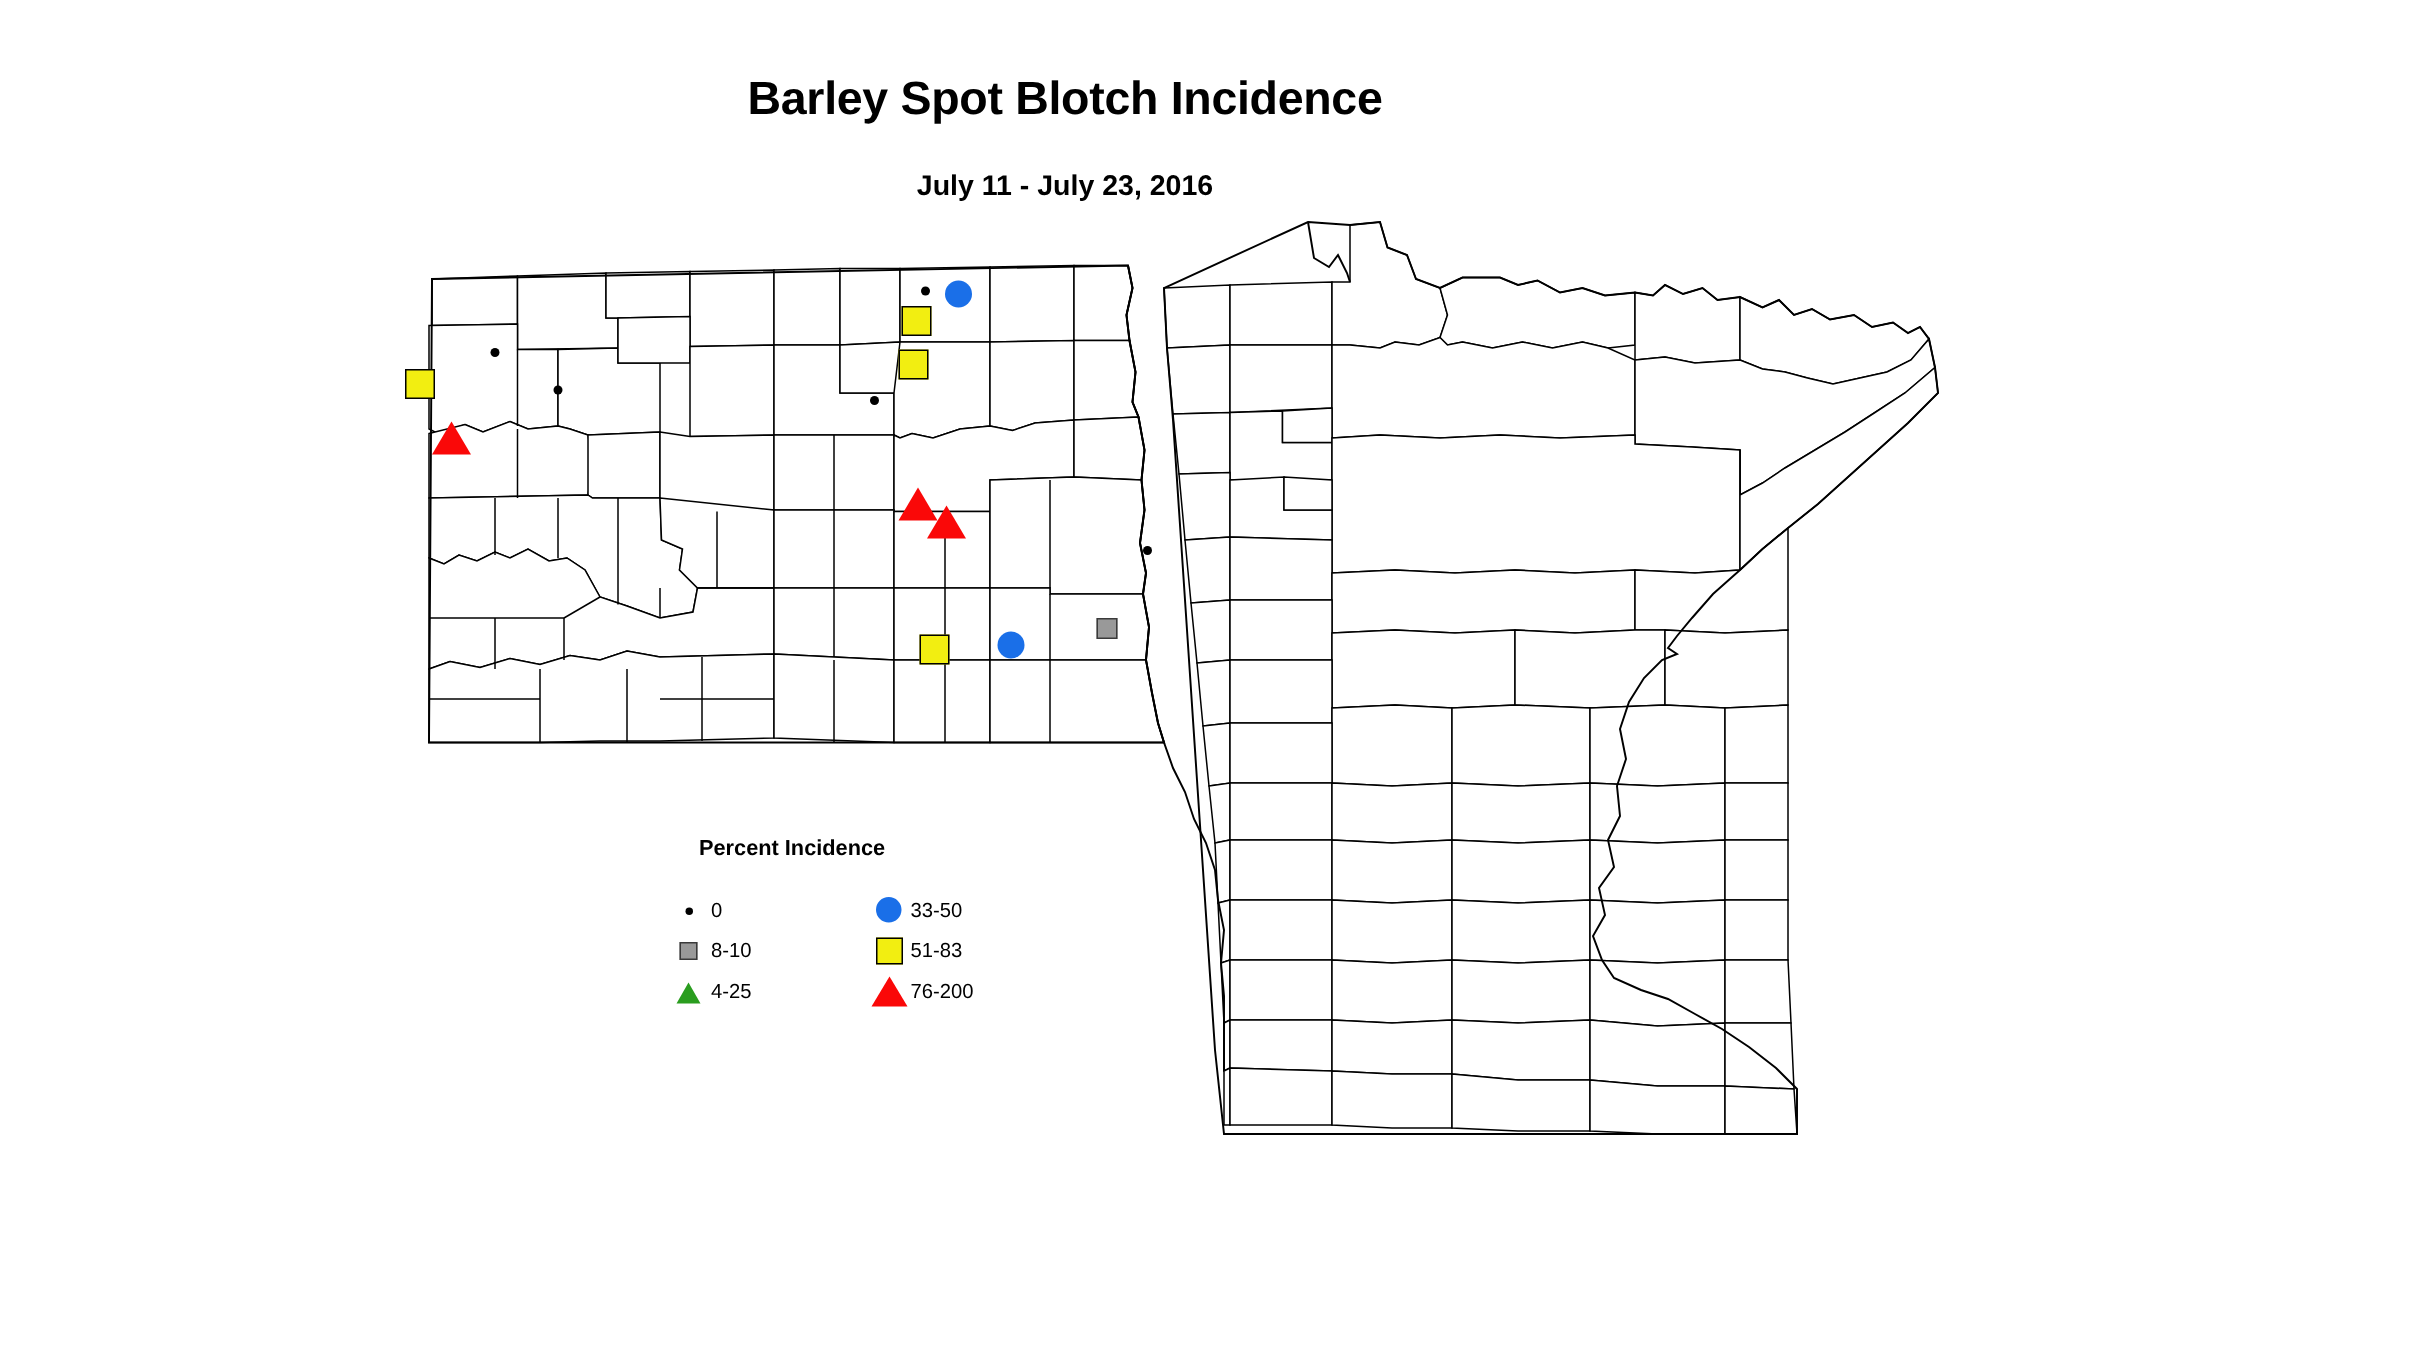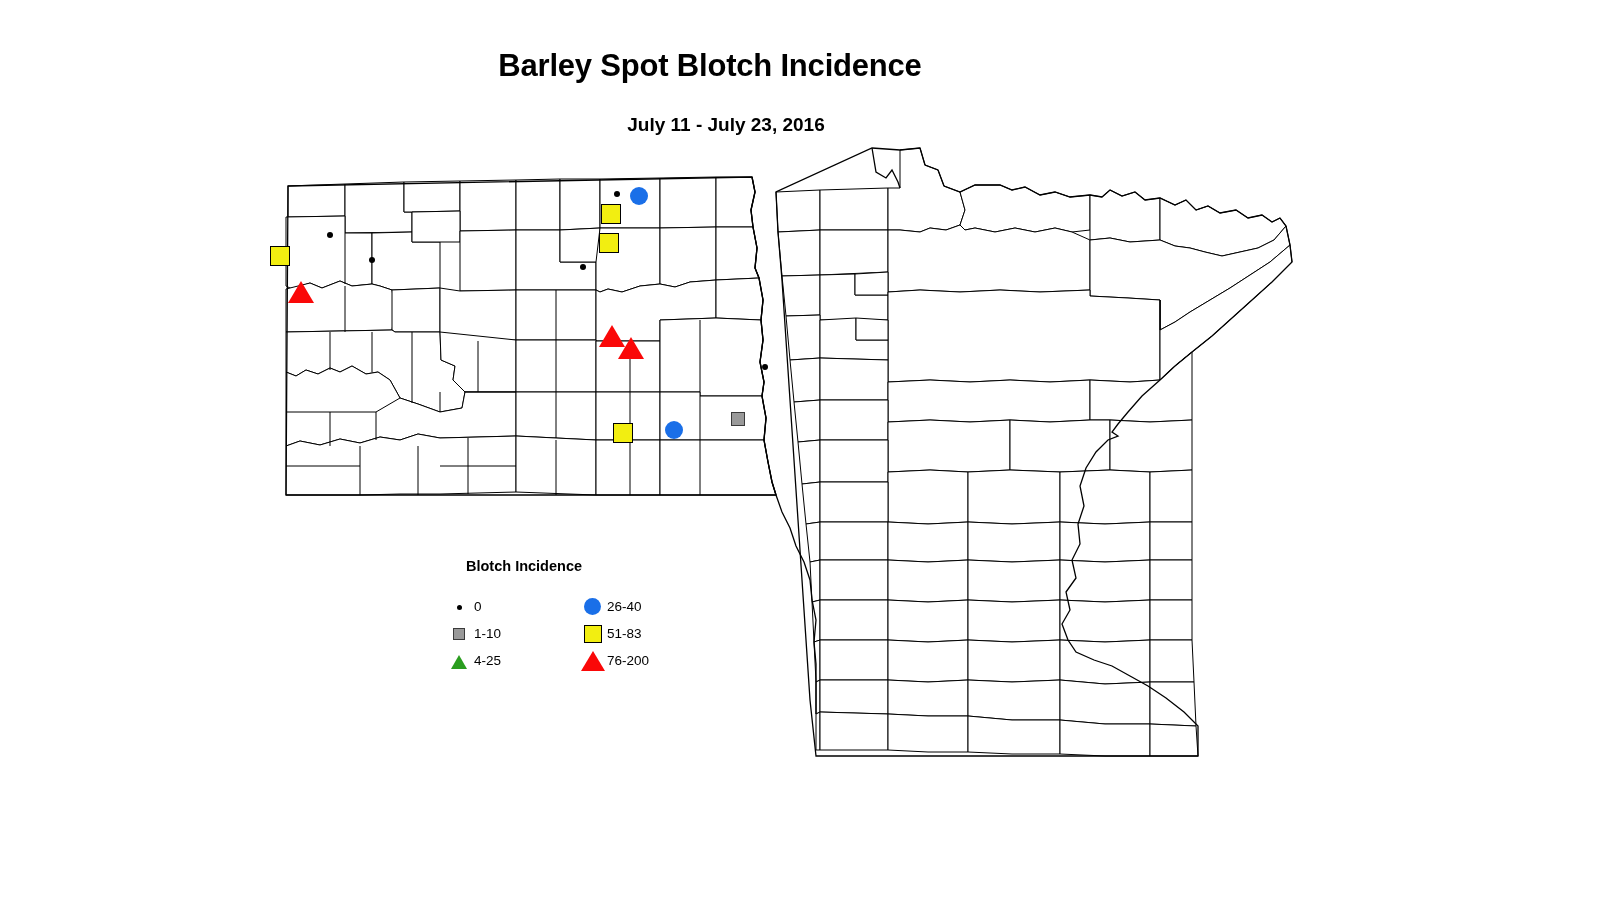--- a/index.html
+++ b/index.html
@@ -33,21 +33,20 @@
   }
   .subtitle {
     position: absolute;
     top: 114px;
     left: 0;
     width: 1420px;
     text-align: center;
     font-size: 19px;
     font-weight: bold;
     color: #000000;
-    padding-left: 16px;
   }
   #map-area {
     position: absolute;
     left: 0;
     top: 0;
     width: 1612px;
     height: 900px;
   }
   svg { display: block; }
   .county {
@@ -365,49 +364,49 @@
       </div>
       <div class="marker" style="left: 0px; top: 0px;">
         <span class="sym-square" style="width: 20px; height: 20px; background: rgb(242, 238, 17); border-color: rgb(0, 0, 0); left: 613px; top: 423px; position: absolute;"></span>
       </div>
       <div class="marker" style="left: 0px; top: 0px;">
         <span class="sym-circle" style="width: 18px; height: 18px; background: rgb(26, 111, 232); left: 665px; top: 421px; position: absolute;"></span>
       </div>
     </div>
 
   <div id="legend">
-    <div class="legend-title">Blotch Incidence</div>
+    <div class="legend-title">Percent Incidence</div>
 
     <div class="legend-col left">
       <div class="legend-row">
         <span class="legend-sym">
           <span class="sym-dot" style="left:9px;top:9px;width:5px;height:5px;background:#000;"></span>
         </span>
         <span class="legend-label">0</span>
       </div>
       <div class="legend-row">
         <span class="legend-sym">
           <span class="sym-square" style="left:5px;top:5px;width:12px;height:12px;background:#999999;border-color:#3a3a3a;"></span>
         </span>
-        <span class="legend-label">1-10</span>
+        <span class="legend-label">8-10</span>
       </div>
       <div class="legend-row">
         <span class="legend-sym">
           <span class="sym-tri" style="left:3px;top:5px;border-left-width:8px;border-right-width:8px;border-bottom-width:14px;border-bottom-color:#2a9d1f;"></span>
         </span>
         <span class="legend-label">4-25</span>
       </div>
     </div>
 
     <div class="legend-col right">
       <div class="legend-row">
         <span class="legend-sym">
           <span class="sym-circle" style="left:3px;top:2px;width:17px;height:17px;background:#1a6fe8;"></span>
         </span>
-        <span class="legend-label">26-40</span>
+        <span class="legend-label">33-50</span>
       </div>
       <div class="legend-row">
         <span class="legend-sym">
           <span class="sym-square" style="left:3px;top:2px;width:18px;height:18px;background:#f2ee11;border-color:#000;"></span>
         </span>
         <span class="legend-label">51-83</span>
       </div>
       <div class="legend-row">
         <span class="legend-sym">
           <span class="sym-tri" style="left:0px;top:1px;border-left-width:12px;border-right-width:12px;border-bottom-width:20px;border-bottom-color:#fa0808;"></span>

